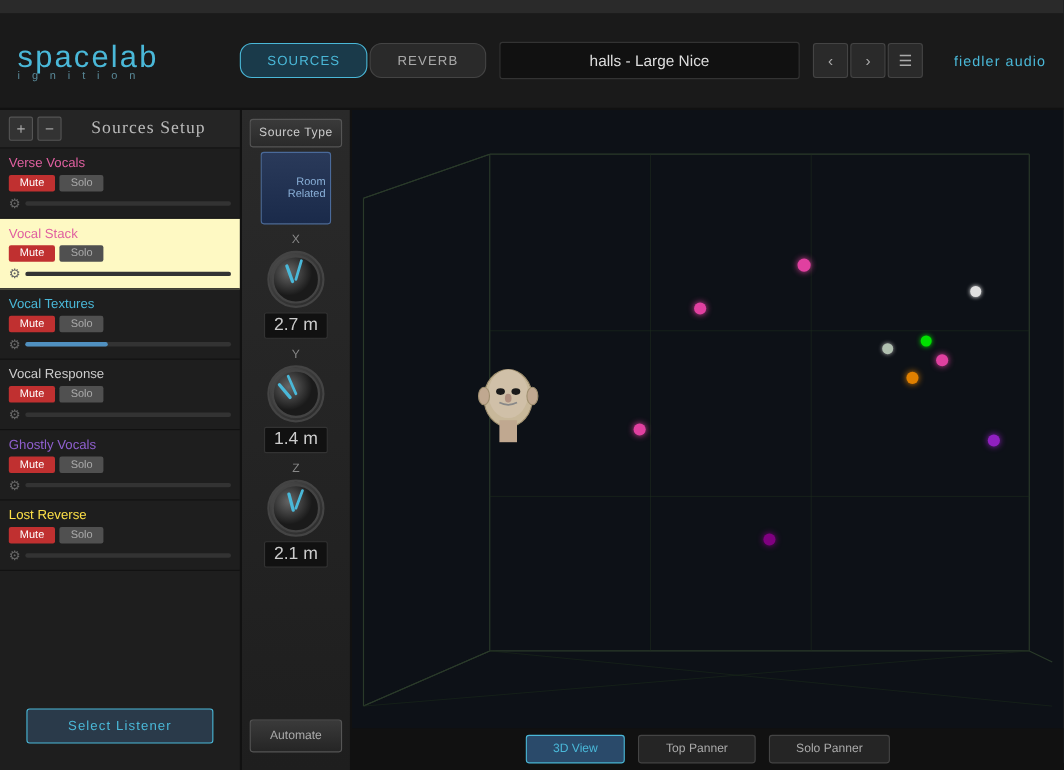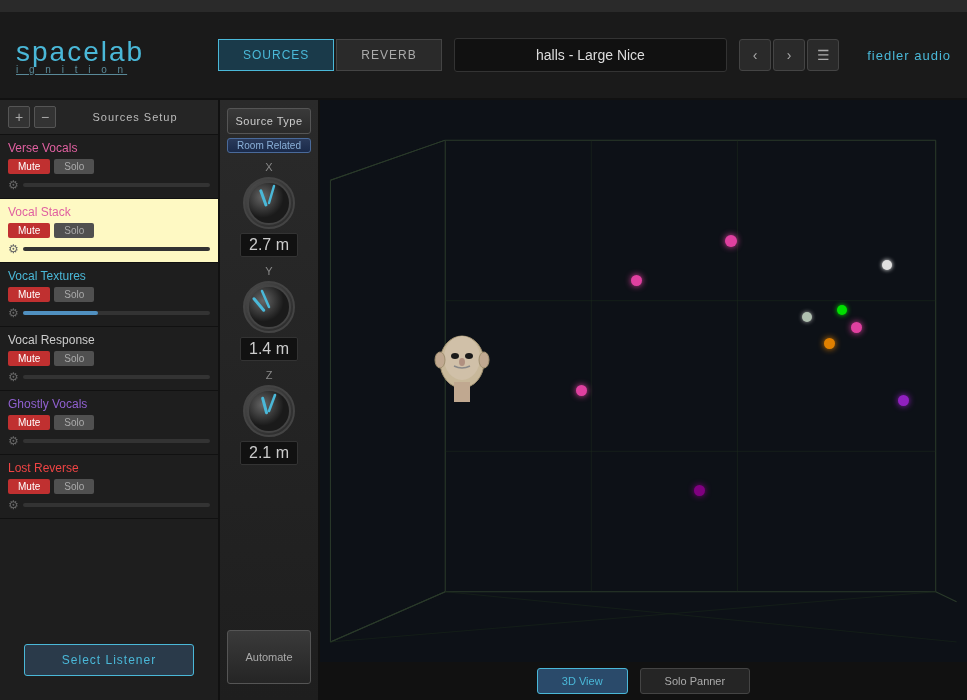--- a/index.html
+++ b/index.html
@@ -34,35 +34,34 @@
       font-size: 28px;
       color: #4ab8d8;
       font-weight: 300;
       letter-spacing: 2px;
     }
     .logo-sub {
       font-size: 10px;
       color: #5a8a99;
       letter-spacing: 4px;
       margin-top: -4px;
-      text-decoration: underline;
     }
     .nav-buttons {
       display: flex;
       gap: 2px;
     }
     .nav-btn {
       padding: 8px 24px;
       border: 1px solid #444;
       background: #2a2a2a;
       color: #aaa;
       font-size: 12px;
       cursor: pointer;
       letter-spacing: 1px;
-      border-radius: 0;
+      border-radius: 11px;
     }
     .nav-btn.active {
       background: #1a3a4a;
       color: #4ab8d8;
       border-color: #4ab8d8;
     }
     .preset-name {
       flex: 1;
       text-align: center;
       background: #111;
@@ -143,40 +142,41 @@
       cursor: pointer;
       display: flex;
       align-items: center;
       justify-content: center;
       border-radius: 2px;
     }
     .sources-setup-label {
       flex: 1;
       text-align: center;
       color: #bbb;
-      font-size: 11px;
+      font-size: 16px;
       letter-spacing: 1px;
+      font-family: Liberation Serif, serif;
     }
     .source-item {
       border-bottom: 1px solid #111;
       padding: 6px 8px;
       cursor: pointer;
     }
     .source-item.active {
       background: #fef9c3;
     }
     .source-name {
       font-size: 12px;
       color: #ccc;
       margin-bottom: 4px;
     }
     .source-name.pink { color: #e060a0; }
     .source-name.purple { color: #9060d0; }
     .source-name.blue { color: #4ab8d8; }
-    .source-name.orange { color: #ef4444; }
+    .source-name.orange { color: #fde047; }
     .source-buttons {
       display: flex;
       gap: 4px;
       align-items: center;
     }
     .mute-btn {
       padding: 2px 10px;
       background: #c03030;
       border: none;
       color: #fff;
@@ -248,27 +248,27 @@
       background: linear-gradient(180deg, #3a3a3a, #2a2a2a);
       border: 1px solid #555;
       color: #ccc;
       font-size: 11px;
       text-align: center;
       border-radius: 3px;
       cursor: pointer;
       letter-spacing: 0.5px;
     }
     .room-related-btn {
-      width: 84px;
-      padding: 1px 4px;
+      width: 64px;
+      padding: 21px 4px;
       background: linear-gradient(180deg, #2a3a5a, #1a2a4a);
       border: 1px solid #4a6a9a;
       color: #8ab0d8;
       font-size: 10px;
-      text-align: center;
+      text-align: right;
       border-radius: 3px;
       cursor: pointer;
     }
     .knob-section {
       display: flex;
       flex-direction: column;
       align-items: center;
       margin-top: 4px;
     }
     .knob-label {
@@ -304,21 +304,21 @@
       color: #ccc;
       font-size: 16px;
       margin-top: 4px;
       background: #111;
       padding: 2px 8px;
       border-radius: 2px;
       border: 1px solid #333;
     }
     .automate-btn {
       width: 84px;
-      padding: 20px 4px;
+      padding: 8px 4px;
       background: linear-gradient(180deg, #3a3a3a, #252525);
       border: 1px solid #555;
       color: #aaa;
       font-size: 11px;
       text-align: center;
       border-radius: 3px;
       cursor: pointer;
       margin-top: auto;
       margin-bottom: 8px;
     }
@@ -611,17 +611,18 @@
 
       <div style="position:absolute; right:380px; top:285px; width:11px; height:11px; border-radius:50%; background:#e040a0; box-shadow:0 0 6px #e040a0;"></div>
 
       <div style="position:absolute; right:58px; top:295px; width:11px; height:11px; border-radius:50%; background:#9020c0; box-shadow:0 0 6px #9020c0;"></div>
 
       <div style="position:absolute; right:262px; top:385px; width:11px; height:11px; border-radius:50%; background:#800080; box-shadow:0 0 6px #800080;"></div>
     </div>
 
     <div class="view-tabs">
       <button class="view-tab active">3D View</button>
+      <button class="view-tab">Top Panner</button>
       <button class="view-tab">Solo Panner</button>
     </div>
   </div>
 
 </div>
 
 </body></html>

